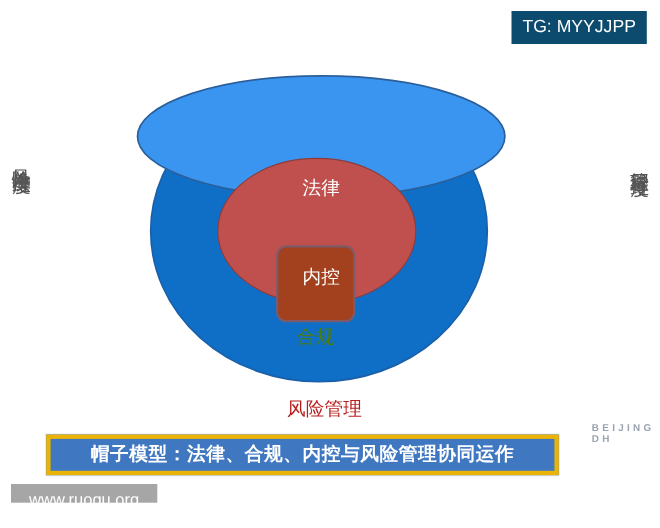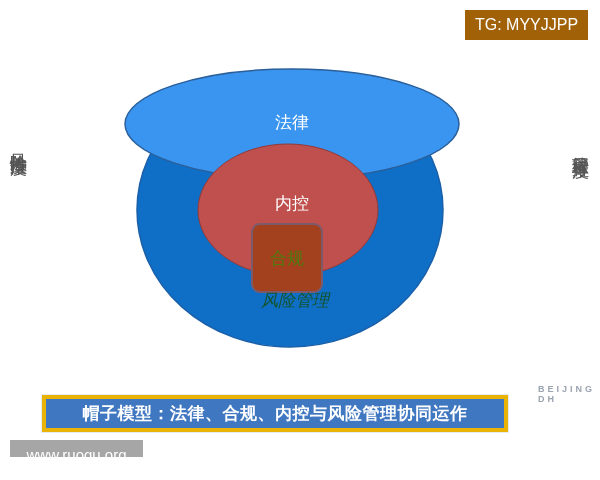--- a/index.html
+++ b/index.html
@@ -1,26 +1,26 @@
 <!DOCTYPE html>
 <html><head>
 <meta charset="utf-8">
 <style>
   html,body{margin:0;padding:0;}
   body{width:600px;height:480px;background:#ffffff;position:relative;overflow:hidden;font-family:"DejaVu Sans","Liberation Sans",sans-serif;}
   .abs{position:absolute;}
-  .tg-badge{left:465px;top:10px;width:123px;height:30px;background:#a16207;color:#ffffff;font-family:"Liberation Sans",sans-serif;font-size:16px;line-height:30px;text-align:center;}
+  .tg-badge{left:465px;top:10px;width:123px;height:30px;background:#0c4a6e;color:#ffffff;font-family:"Liberation Sans",sans-serif;font-size:16px;line-height:30px;text-align:center;}
   .site-badge{left:10px;top:440px;width:133px;height:17px;background:#a6a6a6;color:#ffffff;font-family:"Liberation Sans",sans-serif;font-size:15px;line-height:29px;text-align:center;}
   .vert{writing-mode:vertical-rl;text-orientation:upright;font-family:"DejaVu Serif","Liberation Serif",serif;font-size:17px;color:#555555;letter-spacing:1px;}
   .left-axis{left:8px;top:140px;}
   .right-axis{left:570px;top:143px;}
   svg.diagram{left:0;top:0;}
   .banner{left:42px;top:395px;width:458px;height:29px;background:#3f77c1;border:4px solid #eab308;box-shadow:0 0 0 1px #e6ecf4;color:#ffffff;font-size:17px;line-height:29px;text-align:center;font-weight:bold;letter-spacing:0.5px;}
   .watermark{left:538px;top:384px;font-family:"Liberation Sans",sans-serif;font-size:9px;letter-spacing:3px;color:#9aa4b0;font-weight:bold;}
-  .lbl{position:absolute;color:#ffffff;font-size:17px;text-align:center;font-family:"DejaVu Sans","Liberation Sans",sans-serif;}
+  .lbl{position:absolute;color:#ffffff;font-size:17px;text-align:center;font-family:"DejaVu Sans","Liberation Sans",sans-serif;margin-top:48px;}
 </style>
 </head>
 <body>
 
 <div class="abs tg-badge">TG: MYYJJPP</div>
 
 <div class="abs vert left-axis">风险性质维度</div>
 <div class="abs vert right-axis">管理目标维度</div>
 
 <svg class="abs diagram" width="600" height="480" viewBox="0 0 600 480">
@@ -30,19 +30,19 @@
   <ellipse cx="292" cy="124" rx="167" ry="55" fill="#3a95f0" stroke="#2a5f9a" stroke-width="1.5"></ellipse>
 
   <ellipse cx="288" cy="210" rx="90" ry="66" fill="#c0504d" stroke="#8f3b3a" stroke-width="1"></ellipse>
 
   <rect x="252" y="224" width="70" height="68" rx="8" ry="8" fill="#a3401d" stroke="#7d5a6a" stroke-width="2"></rect>
 </svg>
 
 <div class="lbl" style="left:262px;top:111px;width:60px;">法律</div>
 <div class="lbl" style="left:262px;top:192px;width:60px;">内控</div>
 <div class="lbl" style="left:257px;top:247px;width:60px;color:#4d7c0f;">合规</div>
-<div class="lbl" style="left:245px;top:289px;width:100px;color:#14532d;font-style:italic;">风险管理</div>
+<div class="lbl" style="left:245px;top:312px;width:100px;color:#b91c1c;">风险管理</div>
 
 <div class="abs watermark">BEIJING DH</div>
 
 <div class="abs banner">帽子模型：法律、合规、内控与风险管理协同运作</div>
 
 <div class="abs site-badge">www.ruogu.org</div>
 
 </body></html>

